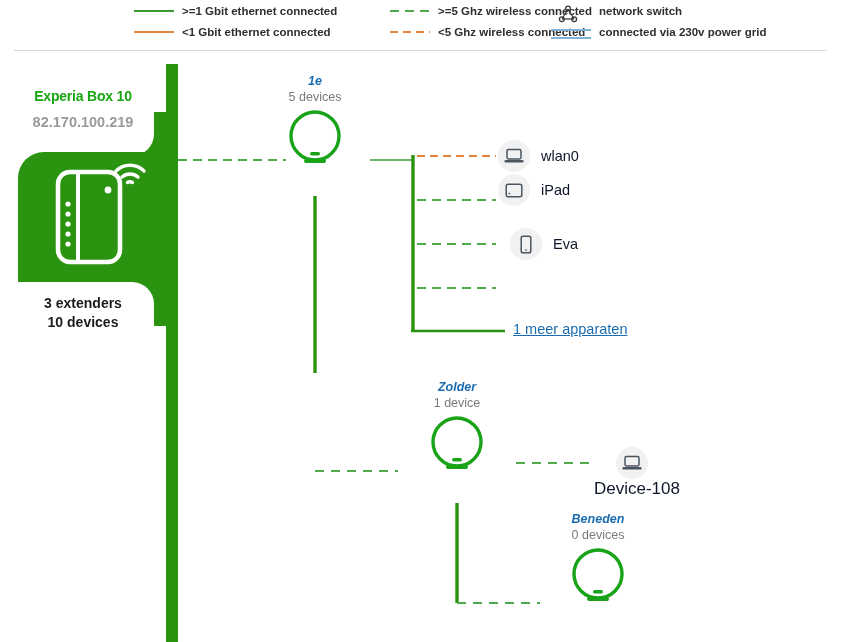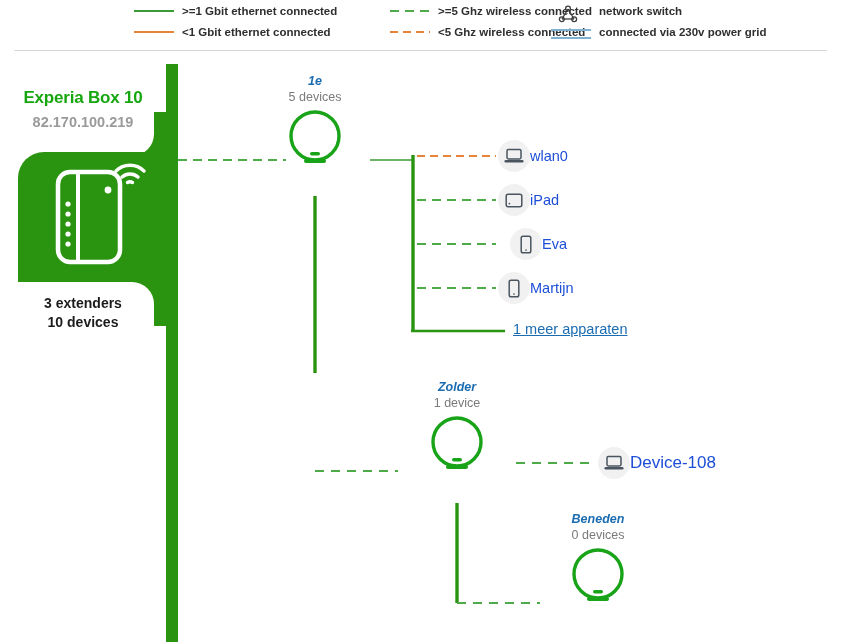--- a/index.html
+++ b/index.html
@@ -72,21 +72,21 @@
   }
   #gw-corner-bot{
     position:absolute;left:110px;top:230px;width:60px;height:46px;background:#2a9410;
   }
   #gw-corner-bot-mask{
     position:absolute;left:110px;top:232px;width:44px;height:44px;
     background:#ffffff;border-radius:0 22px 0 0;
   }
   #gateway-name{
     position:absolute;left:0px;top:38px;width:166px;text-align:center;
-    font-size:17px;font-weight:bold;color:#16a610;letter-spacing:-0.2px;
+    font-size:14px;font-weight:bold;color:#16a610;letter-spacing:-0.2px;
   }
   #gateway-ip{
     position:absolute;left:0px;top:64px;width:166px;text-align:center;
     font-size:14.5px;font-weight:bold;color:#9a9a9a;
   }
   #gateway-summary{
     position:absolute;left:0px;top:244px;width:166px;text-align:center;
     font-size:14px;font-weight:bold;color:#1b1b1b;line-height:19px;
   }
   #router-glyph{position:absolute;left:54px;top:118px;}
@@ -104,21 +104,21 @@
   }
   .node-glyph{position:absolute;left:-29px;top:34px;}
 
   
   .client{position:absolute;display:flex;align-items:center;}
   .client-bubble{
     width:32px;height:32px;border-radius:50%;background:#f1f1f1;
     display:flex;align-items:center;justify-content:center;flex:0 0 32px;
   }
   .client-label{
-    font-size:14.5px;color:#1d4ed8;white-space:nowrap;
+    margin-left:11px;font-size:14.5px;color:#0f172a;white-space:nowrap;
   }
   .client-label.big{font-size:17px;}
   .more-link{
     position:absolute;font-size:14.5px;color:#1b6cb0;white-space:nowrap;
   }
 </style>
 </head>
 <body>
 
 <div id="header">
@@ -274,53 +274,44 @@
   <div class="client" style="left:498px;top:90px;">
     <div class="client-bubble">
       <svg width="20" height="16" viewBox="0 0 20 16">
         <rect x="3" y="1.5" width="14" height="9.5" rx="1.4" fill="none" stroke="#4a5560" stroke-width="1.5"></rect>
         <rect x="0.5" y="12" width="19" height="2.4" rx="1.2" fill="#4a5560"></rect>
       </svg>
     </div>
     <div class="client-label">wlan0</div>
   </div>
 
-  <div class="client" style="left:498px;top:134px;">
+  <div class="client" style="left:498px;top:124px;">
     <div class="client-bubble">
       <svg width="18" height="15" viewBox="0 0 18 15">
         <rect x="1.2" y="1.2" width="15.6" height="12.6" rx="2" fill="none" stroke="#4a5560" stroke-width="1.5"></rect>
         <circle cx="4.4" cy="10.6" r="0.9" fill="#4a5560"></circle>
       </svg>
     </div>
     <div class="client-label">iPad</div>
   </div>
 
   <div class="client" style="left:510px;top:178px;">
     <div class="client-bubble">
       <svg width="12" height="19" viewBox="0 0 12 19">
         <rect x="1.2" y="1.2" width="9.6" height="16.6" rx="1.8" fill="none" stroke="#4a5560" stroke-width="1.5"></rect>
         <circle cx="6" cy="15" r="0.85" fill="#4a5560"></circle>
       </svg>
     </div>
     <div class="client-label">Eva</div>
   </div>
 
-  <div class="client" style="left:498px;top:222px;">
-    <div class="client-bubble">
-      <svg width="12" height="19" viewBox="0 0 12 19">
-        <rect x="1.2" y="1.2" width="9.6" height="16.6" rx="1.8" fill="none" stroke="#4a5560" stroke-width="1.5"></rect>
-        <circle cx="6" cy="15" r="0.85" fill="#4a5560"></circle>
-      </svg>
-    </div>
-    <div class="client-label">Martijn</div>
-  </div>
 
   <div class="more-link" style="left:513px;top:271px;text-decoration:underline;">1 meer apparaten</div>
 
-  <div class="client" style="left:598px;top:397px;">
+  <div class="client" style="left:583px;top:397px;flex-direction:column;">
     <div class="client-bubble">
       <svg width="20" height="16" viewBox="0 0 20 16">
         <rect x="3" y="1.5" width="14" height="9.5" rx="1.4" fill="none" stroke="#4a5560" stroke-width="1.5"></rect>
         <rect x="0.5" y="12" width="19" height="2.4" rx="1.2" fill="#4a5560"></rect>
       </svg>
     </div>
     <div class="client-label big">Device-108</div>
   </div>
 
 </div>

